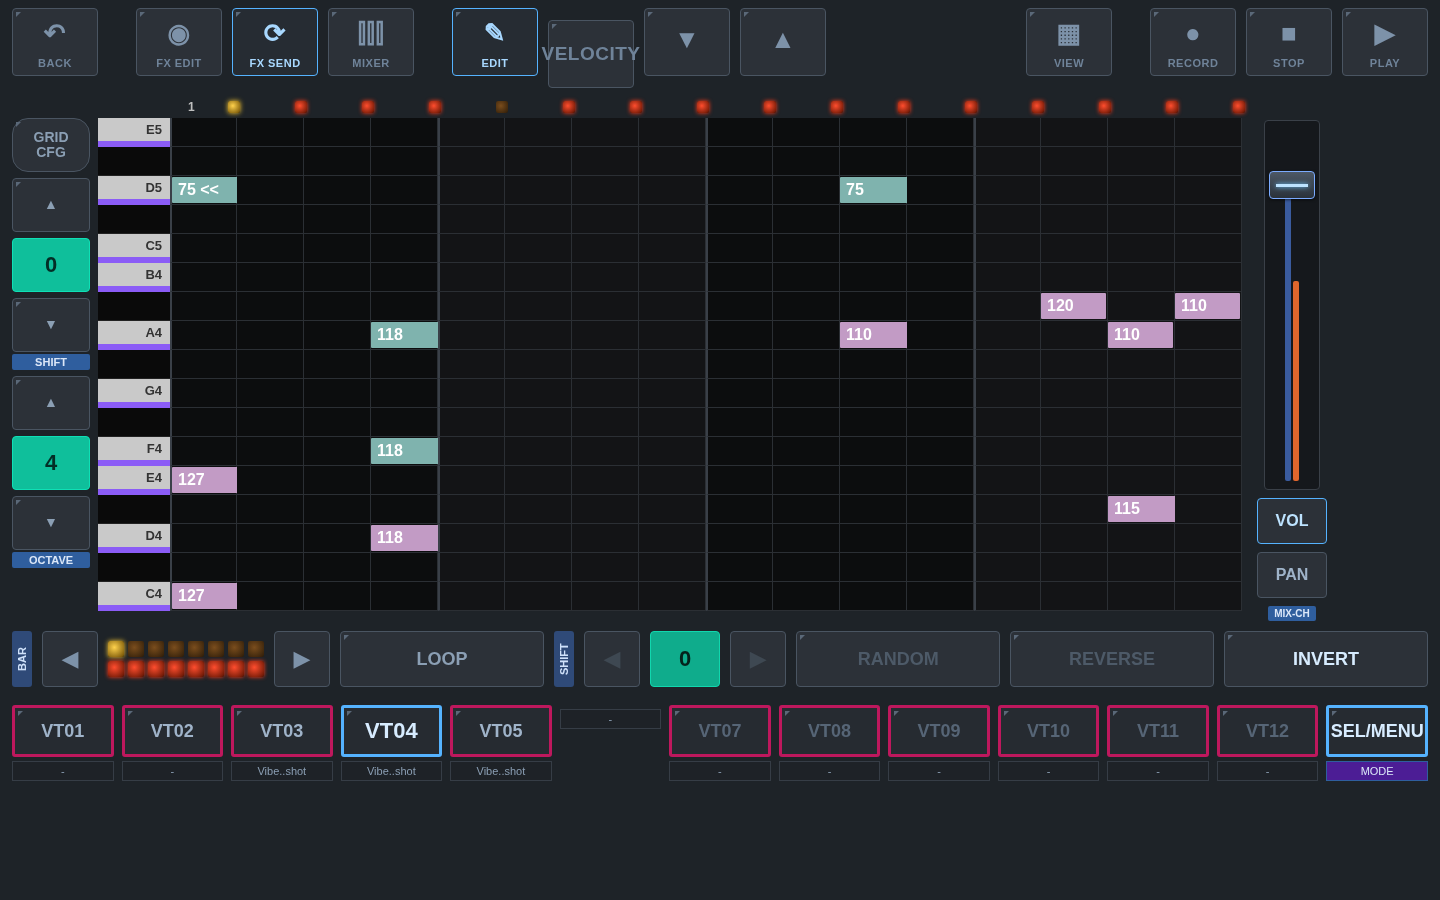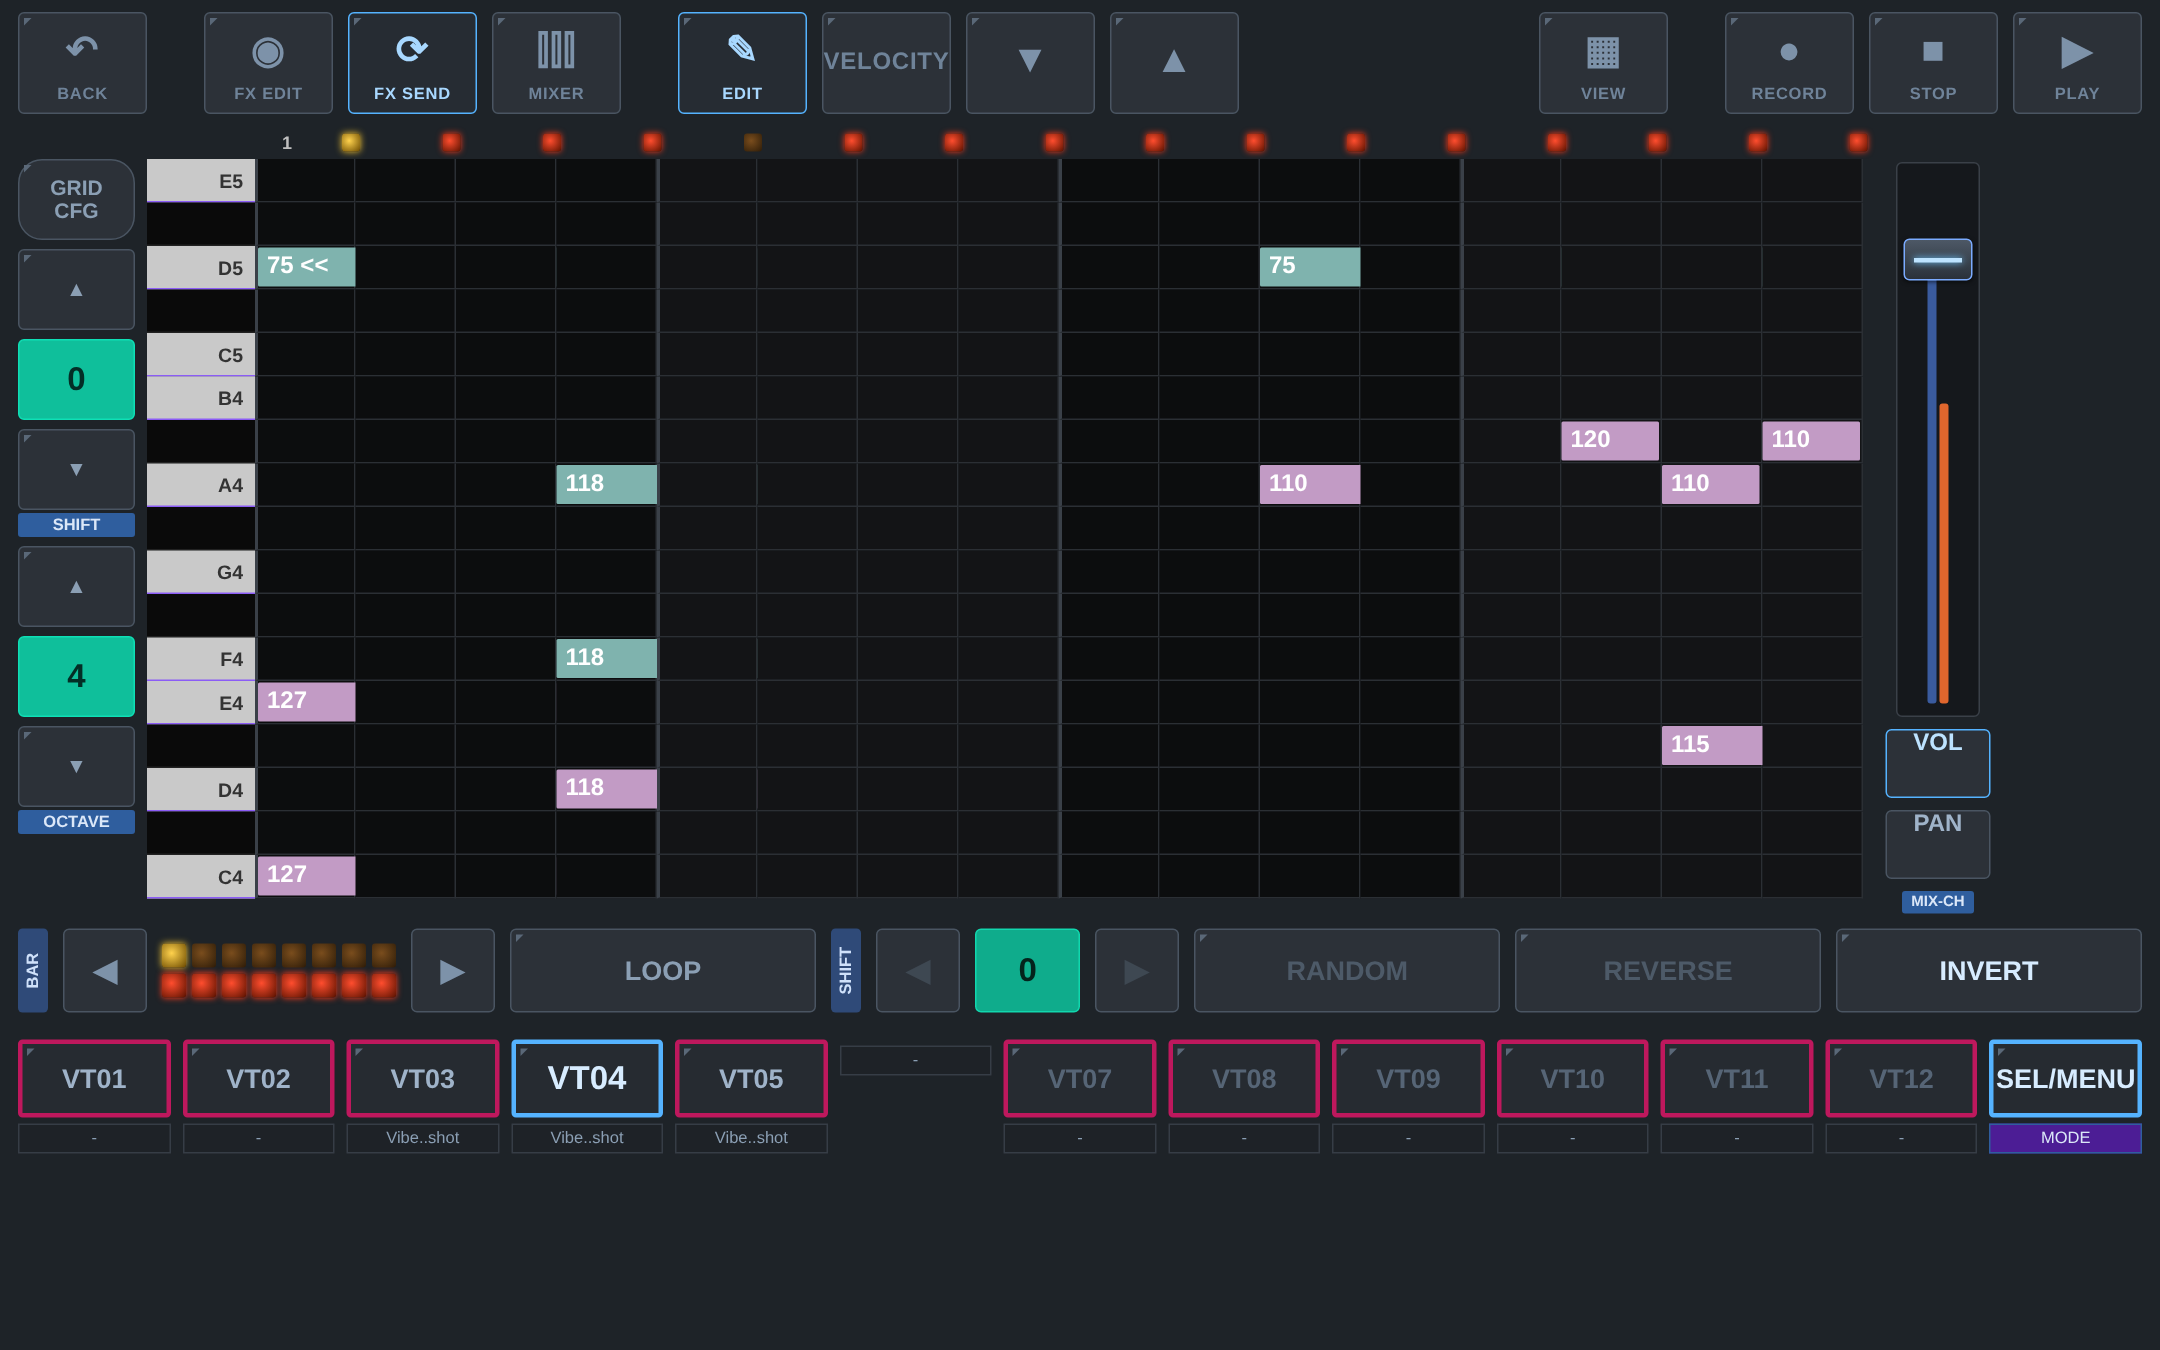--- a/index.html
+++ b/index.html
@@ -38,21 +38,21 @@
                   border-top:5px solid #5a6878; border-right:5px solid transparent; }
   .lbtn.teal { background:#0fbf9b; border-color:#0fe0b6; color:#032e26; font-size:22px; }
   .caplbl { background:#2f5e9e; color:#dbe7f8; font-size:11px; font-weight:bold; text-align:center;
             padding:2px 0; border-radius:2px; margin-top:-4px; }
 
   
   .gridwrap { display:flex; }
   .keys { width:72px; }
   .krow { height:29px; display:flex; align-items:center; justify-content:flex-end;
           padding-right:8px; font-size:13px; font-weight:bold; }
-  .kwhite { background:#c9c9c9; color:#333; border-bottom:1px solid #8b5cf6; }
+  .kwhite { background:#c9c9c9; color:#333; border-bottom:6px solid #8b5cf6; }
   .kblack { background:#0a0a0a; color:#555; border-bottom:1px solid #222; }
 
   .grid { display:flex; flex-direction:column; }
   .grow { display:flex; height:29px; }
   .cell { width:67px; height:100%; border-right:1px solid #2b2f34; border-bottom:1px solid #2b2f34;
           background:#0c0d0e; position:relative; }
   .cell.shade { background:#131416; }
   .note { position:absolute; left:0; top:1px; bottom:1px; display:flex; align-items:center;
           padding-left:6px; font-size:16px; font-weight:bold; color:#fff; border-radius:1px; }
   .n-teal { background:#7fb3ae; }
@@ -63,21 +63,21 @@
   .rcol { width:80px; margin-left:10px; display:flex; flex-direction:column; align-items:center; gap:8px; }
   .slider { width:56px; height:370px; background:#15181c; border:1px solid #3a4048; border-radius:4px;
             position:relative; margin-top:2px; }
   .slider .trackL { position:absolute; left:20px; bottom:8px; width:6px; height:290px; background:#3a5b9e; border-radius:2px; }
   .slider .trackR { position:absolute; right:20px; bottom:8px; width:6px; height:200px; background:#e0662d; border-radius:2px; }
   .slider .thumb { position:absolute; left:4px; right:4px; top:50px; height:28px;
                    background:linear-gradient(#4d5866,#2a313a); border:1px solid #7babff; border-radius:4px;
                    box-shadow:0 1px 3px rgba(0,0,0,.6); }
   .slider .thumb::after { content:""; position:absolute; left:6px; right:6px; top:12px; height:3px; background:#bde3ff; box-shadow:0 0 5px #6fc7ff; }
   .rbtn { width:70px; height:46px; background:#2c3138; border:1px solid #4a5562; border-radius:4px;
-          display:flex; justify-content:center; font-weight:bold; font-size:16px; color:#9fb3c9; position:relative; }
+          display:flex; align-items:center; justify-content:center; font-weight:bold; font-size:16px; color:#9fb3c9; position:relative; }
   .rbtn.vol { border-color:#55b3ff; color:#bde3ff; }
   .mixlbl { background:#2f5e9e; color:#dbe7f8; font-size:10px; font-weight:bold; padding:2px 6px; border-radius:2px; }
 
   
   .footer1 { display:flex; align-items:center; gap:10px; padding:10px 12px 4px; }
   .vbar { width:20px; height:56px; background:#2f4a78; border-radius:3px;
           display:flex; align-items:center; justify-content:center; color:#cfe1fa;
           font-size:11px; font-weight:bold; writing-mode:vertical-rl; transform:rotate(180deg); }
   .navbtn { width:56px; height:56px; background:#2c3138; border:1px solid #4a5562; border-radius:4px;
             display:flex; align-items:center; justify-content:center; font-size:22px; color:#7d92a9; }
@@ -132,21 +132,21 @@
       <span class="corner"></span>
     <span class="ticon">⫿⫿⫿</span>
     <span>MIXER</span>
     </div>
   <div class="spacer-sm"></div>
   <div class="tbtn active">
       <span class="corner"></span>
     <span class="ticon">✎</span>
     <span>EDIT</span>
     </div>
-  <div class="tbtn" style="font-size:16px;justify-content:center;padding-bottom:0;">
+  <div class="tbtn" style="font-size:19px;justify-content:center;padding-bottom:0;margin-top:12px;">
       <span class="corner"></span>
     <span>VELOCITY</span>
     </div>
   <div class="tbtn">
       <span class="corner"></span>
     <span class="ticon">▼</span>
     </div>
   <div class="tbtn">
       <span class="corner"></span>
     <span class="ticon">▲</span>

